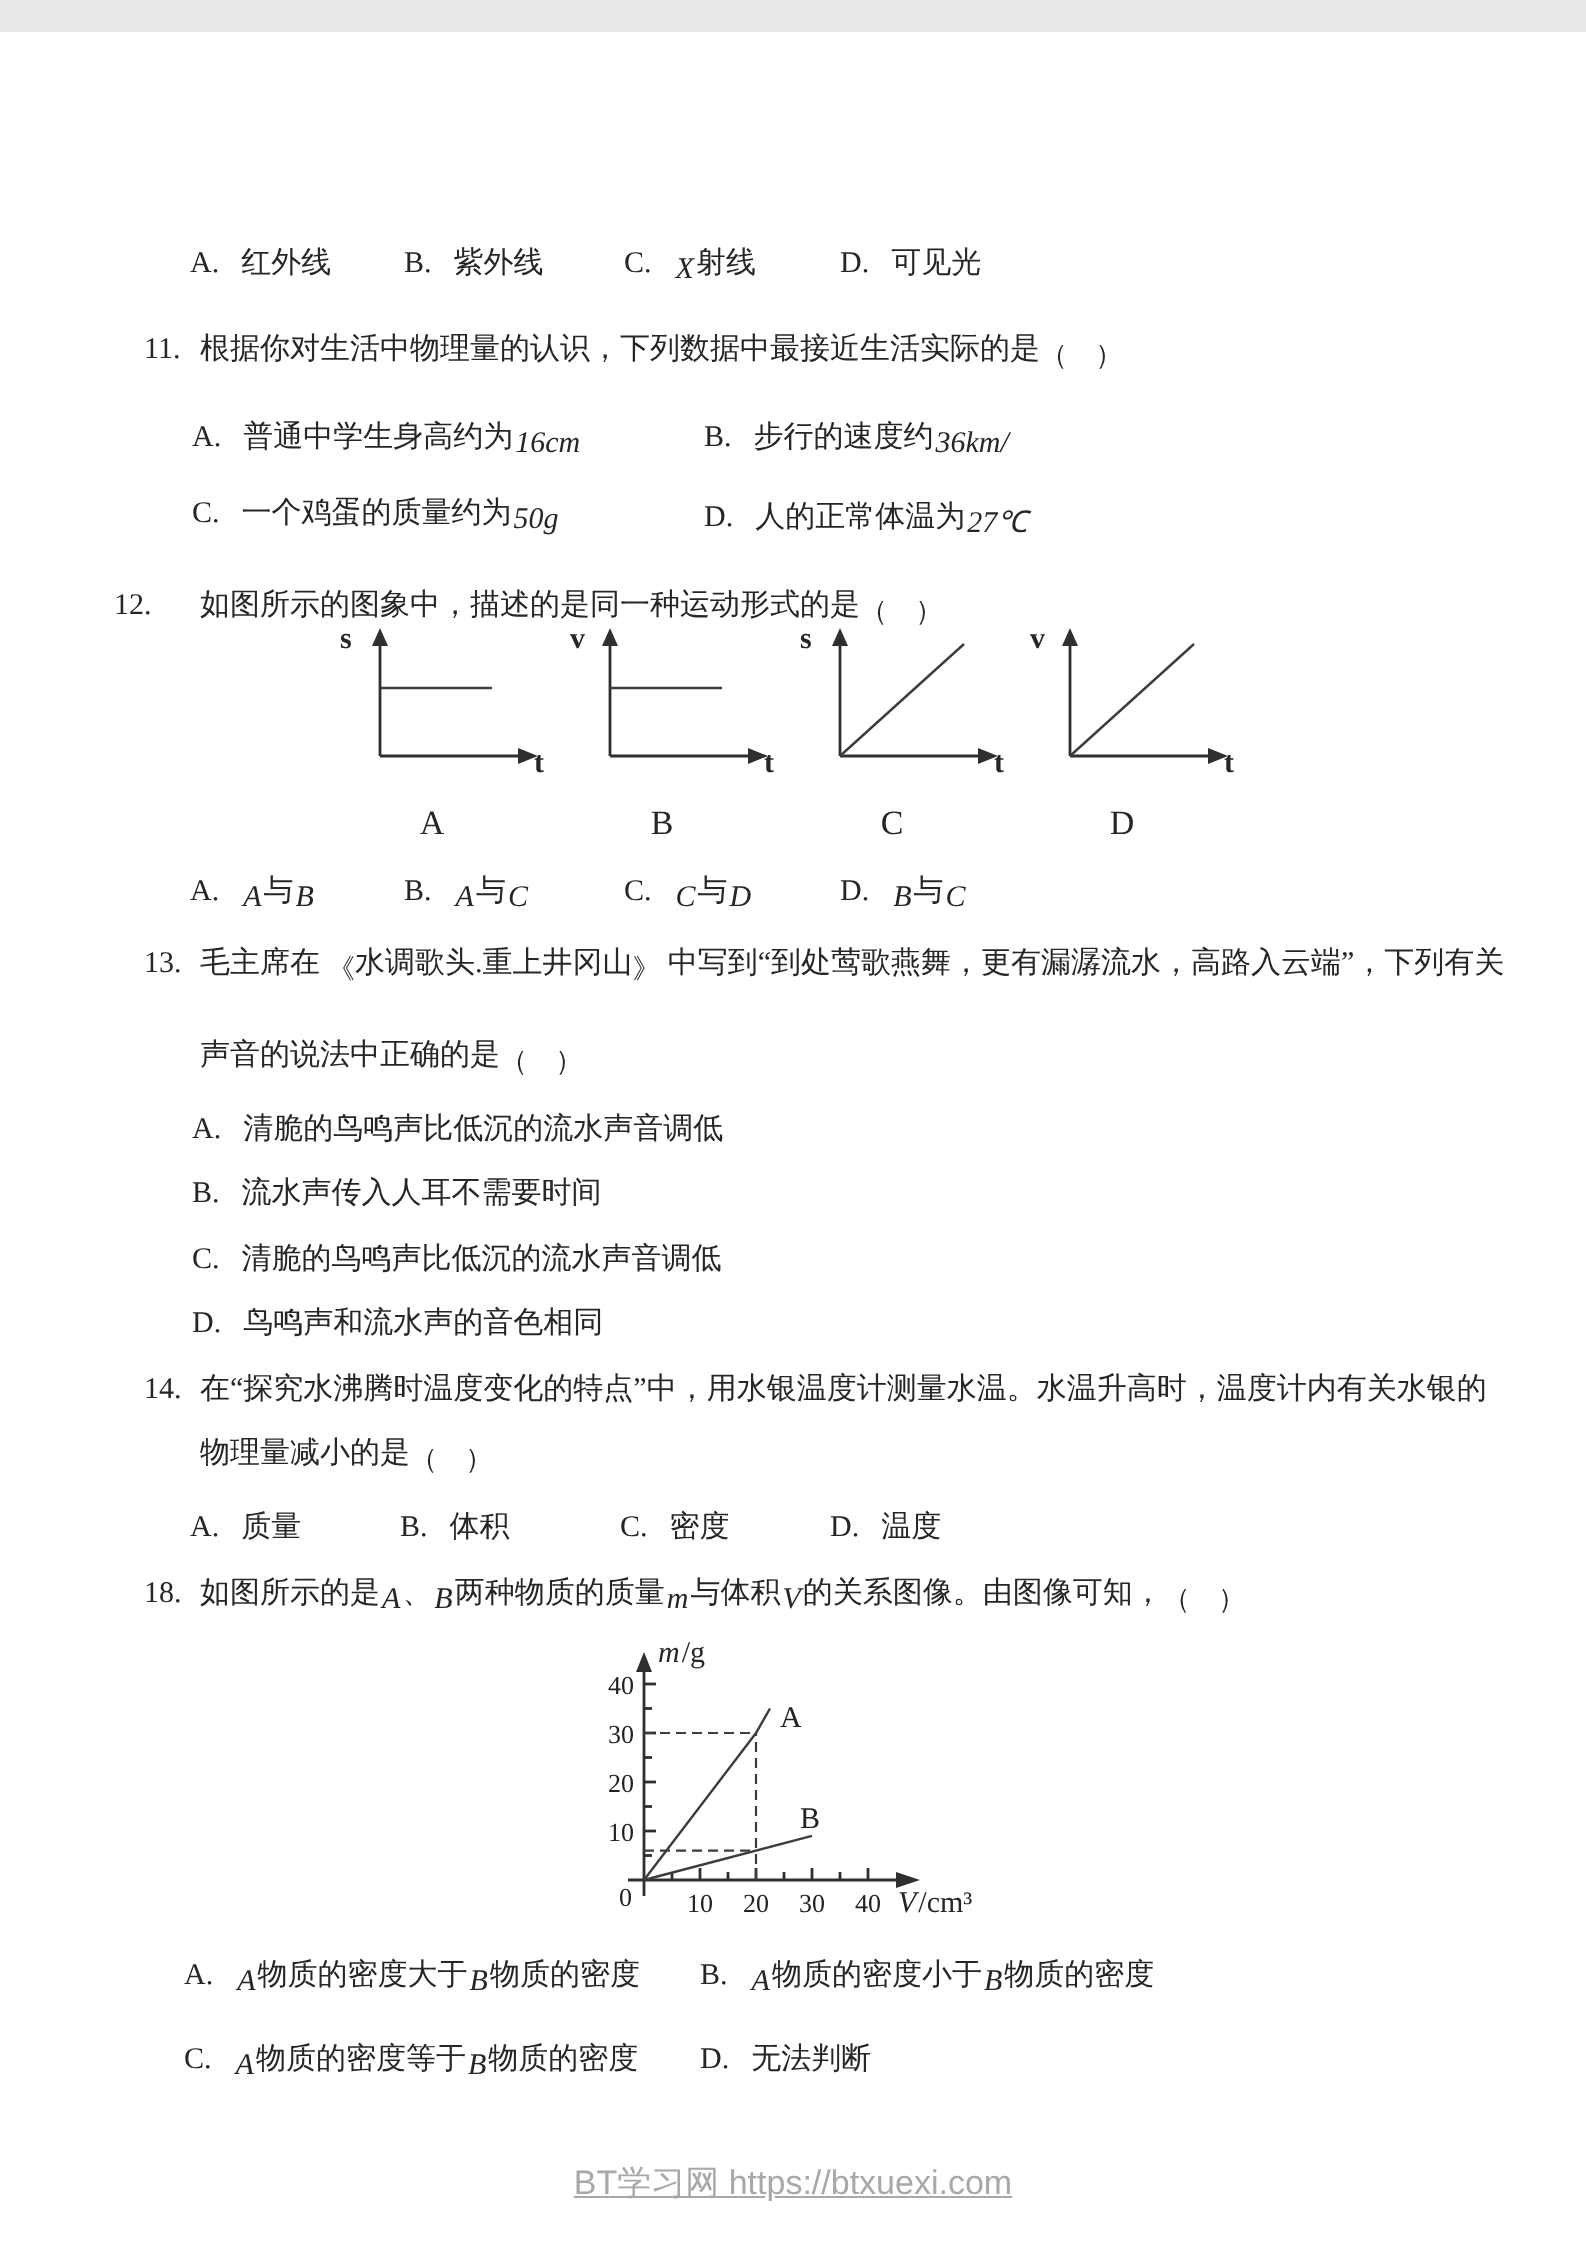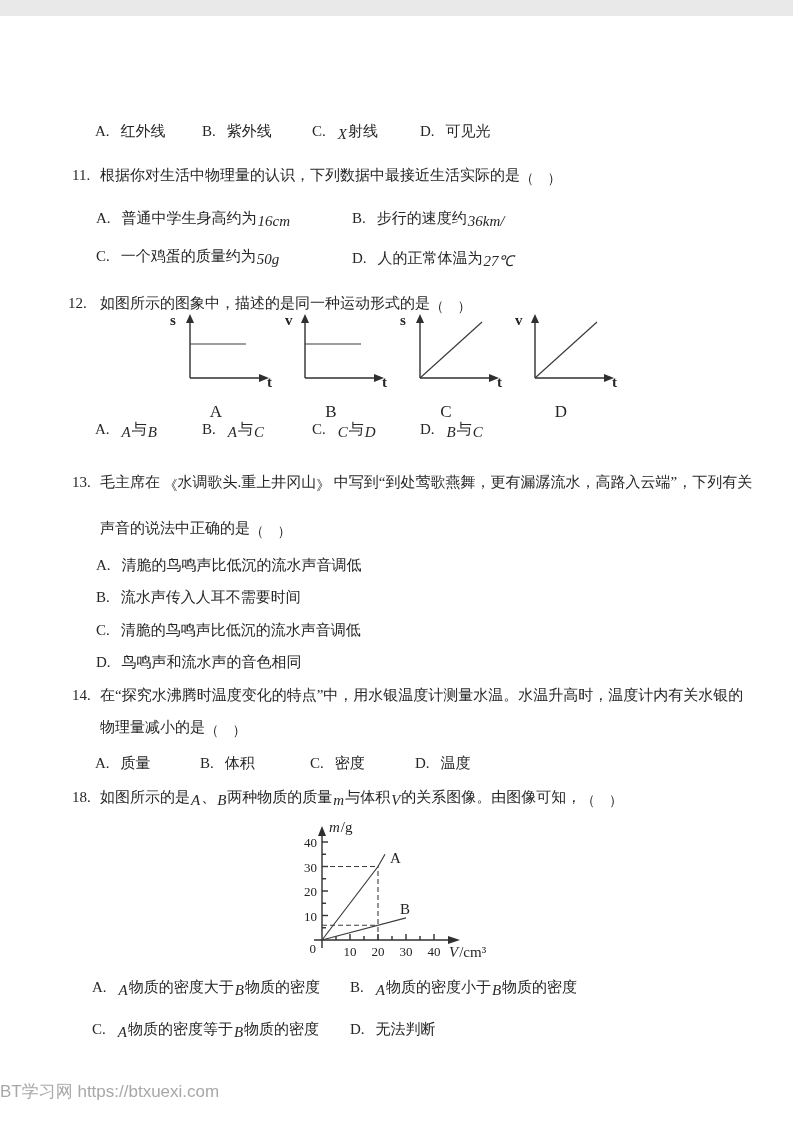--- a/index.html
+++ b/index.html
@@ -17,22 +17,22 @@
   .mg-cap{position:absolute;top:90px;left:0;width:96px;text-align:center;font-size:17px;}
   .q15chart{position:absolute;left:298px;top:806px;width:232px;height:154px;}
   .chart-label{position:absolute;white-space:nowrap;font-size:15px;}
   .chart-label .mvar{top:0;}
   svg line.ax{stroke:#2f2f2f;stroke-width:1.4;}
   svg polygon.ar{fill:#2f2f2f;}
   svg .cv{stroke:#3c3c3c;stroke-width:1.2;fill:none;}
   svg line.dash{stroke:#3c3c3c;stroke-width:1.1;stroke-dasharray:5 3;}
   svg text.tk{font-family:"Liberation Serif",serif;font-size:13px;fill:#222;}
   svg text.sl{font-family:"Liberation Serif",serif;font-size:15px;fill:#222;}
-  .footer{position:absolute;top:1064px;left:0;width:100%;color:#a8a8a8;
-          font-family:"Liberation Sans",sans-serif;font-size:17px;}
+  .footer{position:absolute;top:1064px;left:0;width:100%;text-align:center;color:#a8a8a8;
+          font-family:"Liberation Sans",sans-serif;font-size:17px;text-decoration:underline;}
 </style>
 </head>
 <body>
 
 <div class="page">
 
   <div class="row" style="top:106px">
     <span class="opt" style="left:95px"><span class="olabel">A.</span><span>红外线</span></span>
     <span class="opt" style="left:202px"><span class="olabel">B.</span><span>紫外线</span></span>
     <span class="opt" style="left:312px"><span class="olabel">C.</span><span><span class="mvar">X</span>射线</span></span>
@@ -43,21 +43,21 @@
   <span class="abs" style="left:100px;top:150px">根据你对生活中物理量的认识，下列数据中最接近生活实际的是<span class="low">（　）</span></span>
   <div class="row" style="top:193px">
     <span class="opt" style="left:96px"><span class="olabel">A.</span><span>普通中学生身高约为<span class="mvar">16cm</span></span></span>
     <span class="opt" style="left:352px"><span class="olabel">B.</span><span>步行的速度约<span class="mvar">36km/</span></span></span>
   </div>
   <div class="row" style="top:231px">
     <span class="opt" style="left:96px"><span class="olabel">C.</span><span>一个鸡蛋的质量约为<span class="mvar">50g</span></span></span>
     <span class="opt" style="left:352px"><span class="olabel">D.</span><span>人的正常体温为<span class="mvar">27℃</span></span></span>
   </div>
 
-  <span class="abs" style="left:68px;top:278px">12.</span>
+  <span class="abs" style="left:57px;top:278px">12.</span>
   <span class="abs" style="left:100px;top:278px">如图所示的图象中，描述的是同一种运动形式的是<span class="low">（　）</span></span>
 
   <div class="minigraph" style="left:168px">
     <svg width="115" height="70">
         <line x1="22" y1="66" x2="22" y2="10" class="ax"></line>
         <line x1="22" y1="66" x2="92" y2="66" class="ax"></line>
         <polygon points="22,2 18,11 26,11" class="ar"></polygon>
         <polygon points="101,66 91,62 91,70" class="ar"></polygon>
         <line x1="22" y1="32" x2="78" y2="32" class="cv"></line>
       </svg>
@@ -95,21 +95,21 @@
         <line x1="22" y1="66" x2="92" y2="66" class="ax"></line>
         <polygon points="22,2 18,11 26,11" class="ar"></polygon>
         <polygon points="101,66 91,62 91,70" class="ar"></polygon>
         <line x1="22" y1="66" x2="84" y2="10" class="cv"></line>
       </svg>
     <div class="mg-y">v</div>
     <div class="mg-x">t</div>
     <div class="mg-cap">D</div>
   </div>
 
-  <div class="row" style="top:404px">
+  <div class="row" style="top:420px">
     <span class="opt" style="left:95px"><span class="olabel">A.</span><span><span class="mvar">A</span>与<span class="mvar">B</span></span></span>
     <span class="opt" style="left:202px"><span class="olabel">B.</span><span><span class="mvar">A</span>与<span class="mvar">C</span></span></span>
     <span class="opt" style="left:312px"><span class="olabel">C.</span><span><span class="mvar">C</span>与<span class="mvar">D</span></span></span>
     <span class="opt" style="left:420px"><span class="olabel">D.</span><span><span class="mvar">B</span>与<span class="mvar">C</span></span></span>
   </div>
 
   <span class="abs" style="left:72px;top:457px">13.</span>
   <span class="abs" style="left:100px;top:457px">毛主席在 <span class="low">《</span>水调歌头.重上井冈山<span class="low">》</span> 中写到“到处莺歌燕舞，更有漏潺流水，高路入云端”，下列有关</span>
   <span class="abs" style="left:100px;top:503px">声音的说法中正确的是<span class="low">（　）</span></span>
   <span class="abs" style="left:96px;top:540px"><span class="olabel">A.</span><span>清脆的鸟鸣声比低沉的流水声音调低</span></span>

